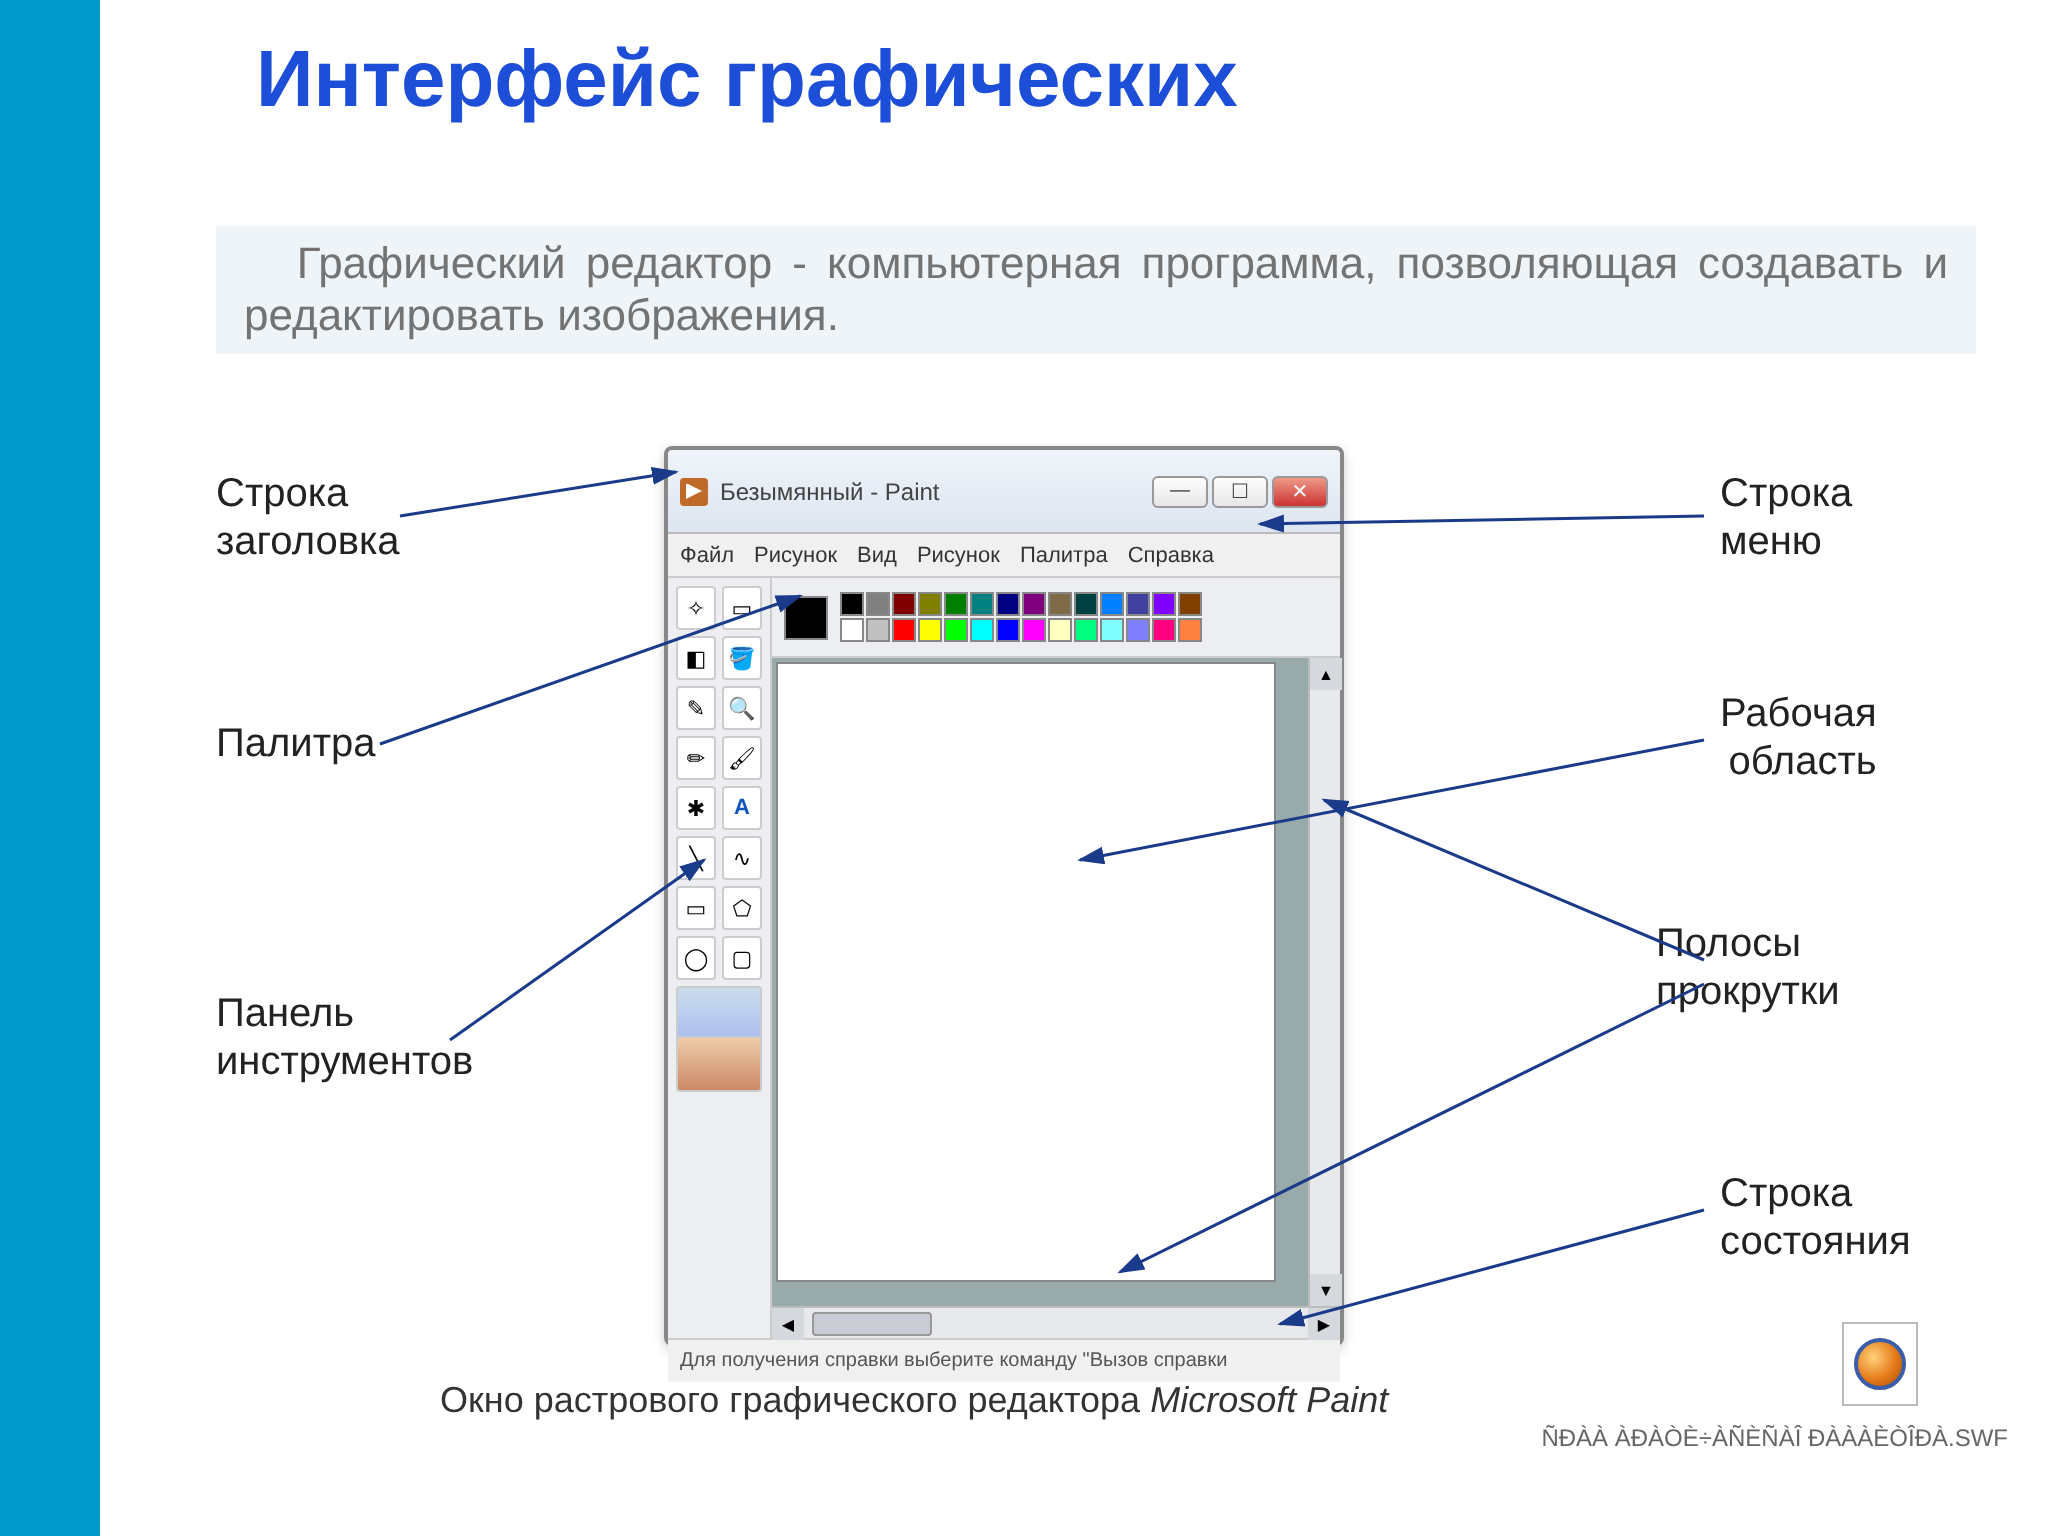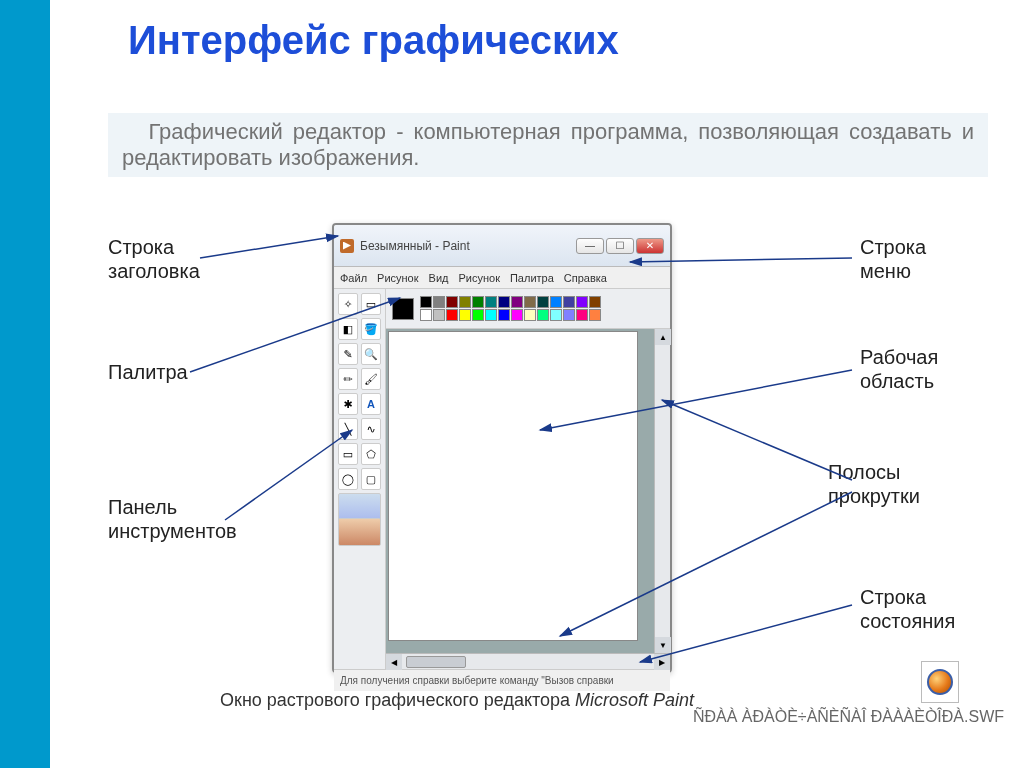--- a/index.html
+++ b/index.html
@@ -35,41 +35,41 @@
 .hscroll { height: 16px; background: #e7e9ec; border-top: 1px solid #bbb; position: relative; }
 .hscroll::before { content:"◀"; position:absolute; left:0; top:0; width:16px; height:16px; font-size:8px; display:flex; align-items:center; justify-content:center; background:#d5d9de; }
 .hscroll::after { content:"▶"; position:absolute; right:0; top:0; width:16px; height:16px; font-size:8px; display:flex; align-items:center; justify-content:center; background:#d5d9de; }
 .hscroll .thumb { position:absolute; left:20px; top:2px; width:60px; height:12px; background:#c9cdd3; border:1px solid #999; border-radius:2px; }
 .statusbar { height: 22px; background: #f0f0f0; border-top: 1px solid #ccc; font-size: 10px; color: #555; display: flex; align-items: center; padding: 0 6px; }
 .caption { position: absolute; left: 220px; top: 690px; font-size: 18px; color: #333; }
 .caption em { font-style: italic; }
 .arrows { position: absolute; left: 0; top: 0; width: 1024px; height: 768px; pointer-events: none; }
 .file-icon { position: absolute; right: 65px; bottom: 65px; width: 38px; height: 42px; border: 1px solid #bbb; background: #fff; display: flex; align-items: center; justify-content: center; }
 .file-icon::before { content:""; width:22px; height:22px; border-radius:50%; background:radial-gradient(circle at 35% 35%, #ffd27a, #e67a1a 55%, #a84a00); border:2px solid #3a5ea8; }
-.file-label { position: absolute; right: 20px; bottom: 42px; font-size: 16px; color: #666; }
+.file-label { position: absolute; right: 20px; bottom: 42px; font-size: 12px; color: #666; }
 </style>
 </head>
 <body>
 
 <div class="left-bar"></div>
 
 <div class="title">
   <span>Интерфейс графических</span><br>
 </div>
 
 <div class="textbox">
   <p>Графический редактор - компьютерная программа, позволяющая создавать и редактировать изображения.</p>
 </div>
 
 <div class="annot" style="left:108px; top:235px;">Строка<br>заголовка</div>
 <div class="annot" style="left:108px; top:360px;">Палитра</div>
 <div class="annot" style="left:108px; top:495px;">Панель<br>инструментов</div>
 
 <div class="annot" style="left:860px; top:235px;">Строка<br>меню</div>
-<div class="annot" style="left:860px; top:345px;">Рабочая<br>область</div>
+<div class="annot" style="left:860px; top:345px;text-align:right;">Рабочая<br>область</div>
 <div class="annot" style="left:828px; top:460px;">Полосы<br>прокрутки</div>
 <div class="annot" style="left:860px; top:585px;">Строка<br>состояния</div>
 
 <div class="paint-window">
   <div class="titlebar">
     <span class="ticon"></span>
     <span>Безымянный - Paint</span>
     <div class="winctrl">
       <span>—</span>
       <span>☐</span>

